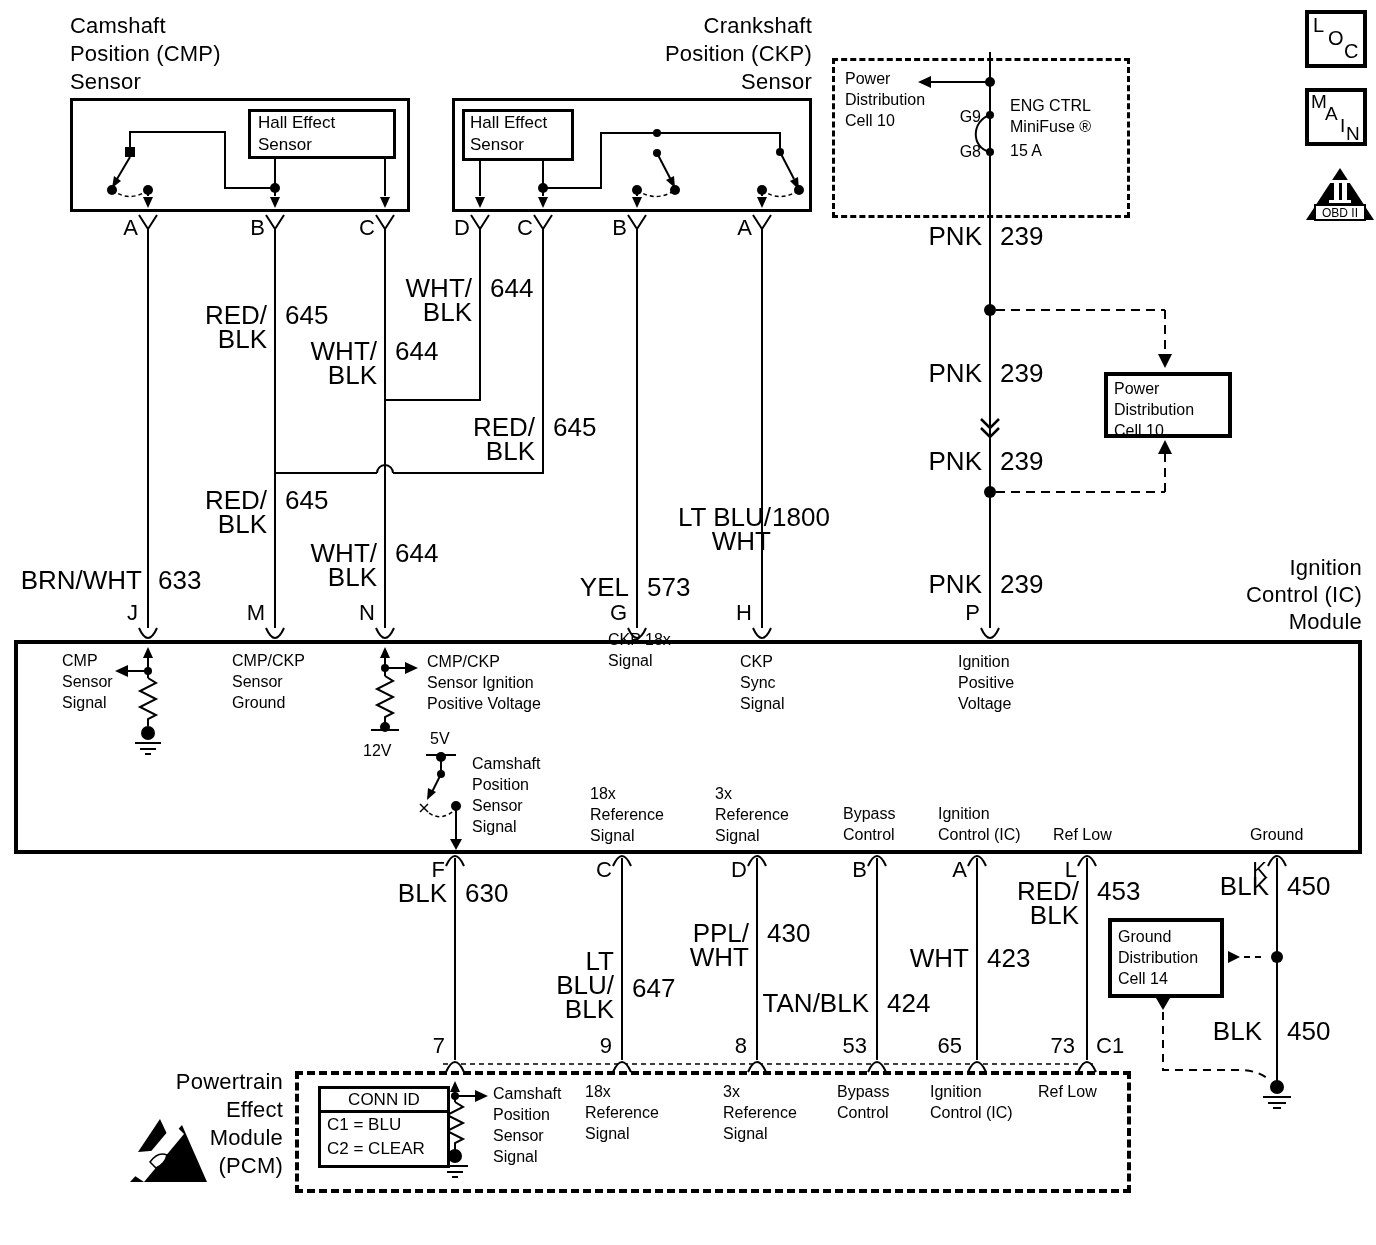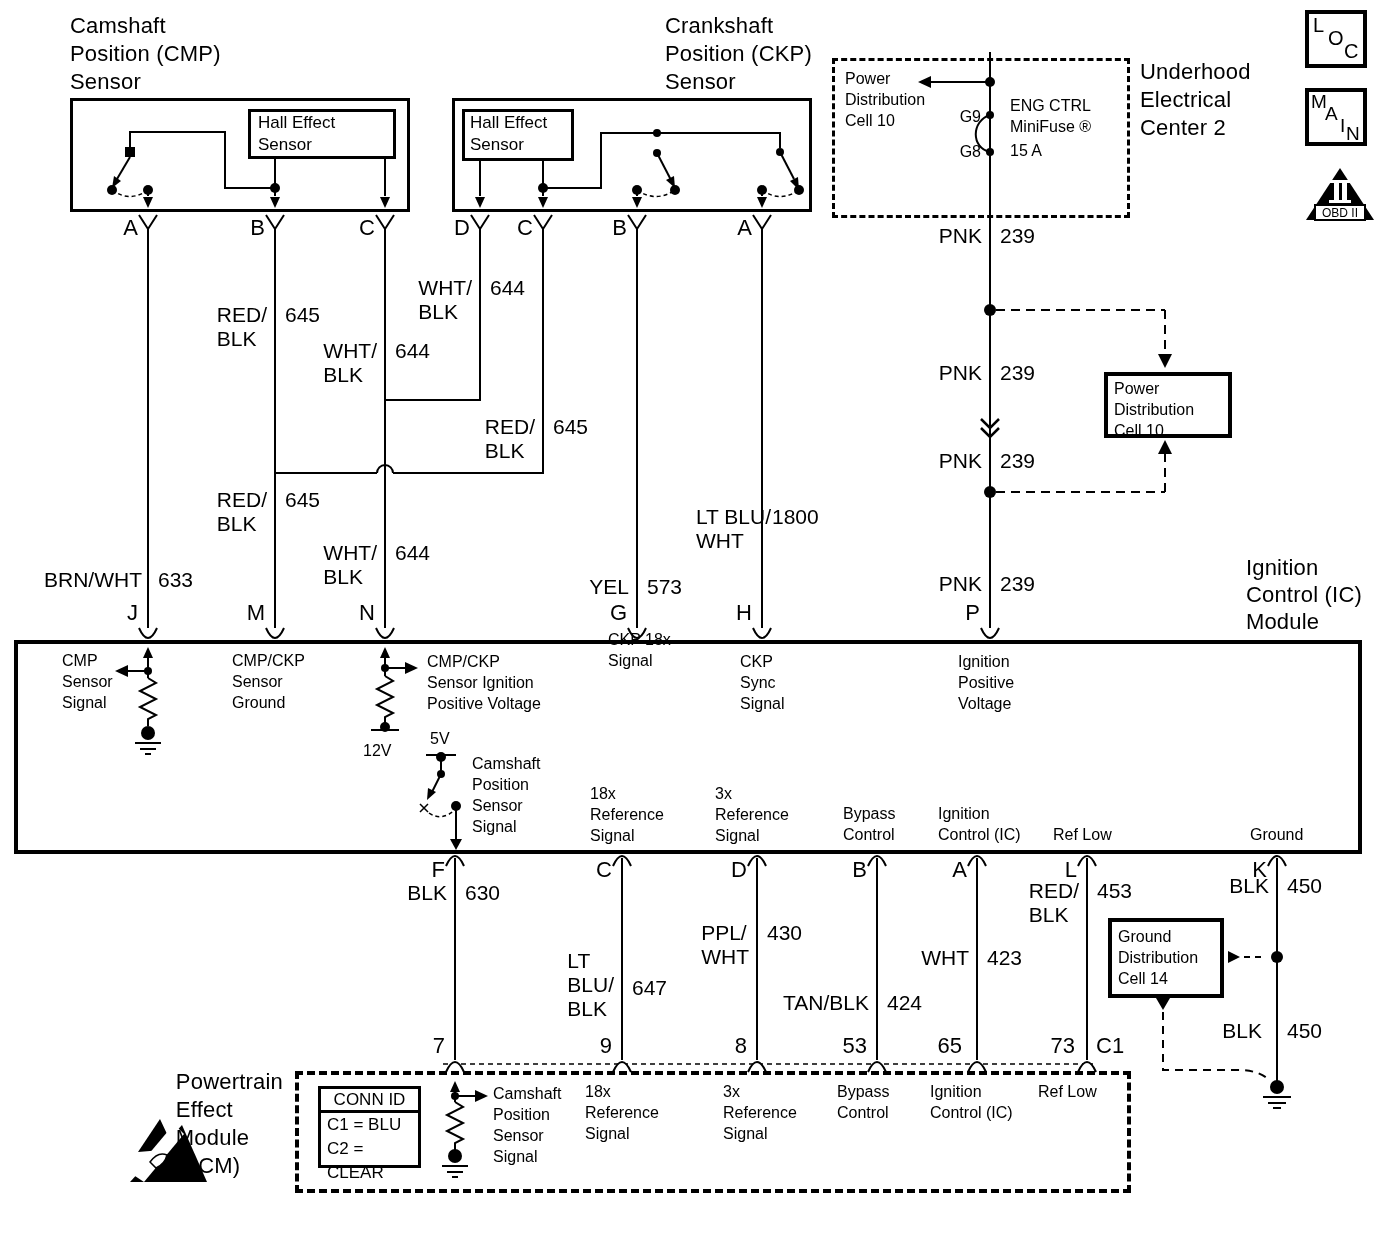--- a/index.html
+++ b/index.html
@@ -1,25 +1,25 @@
 <!DOCTYPE html>
 <html><head>
 <meta charset="utf-8">
 <style>
   *{margin:0;padding:0;box-sizing:border-box}
   html,body{background:#fff}
   #canvas{position:relative;width:1376px;height:1245px;background:#fff;
           font-family:"Liberation Sans",sans-serif;color:#000;overflow:hidden}
   .t{position:absolute;white-space:pre-line}
   .title{font-size:22px;line-height:28px;letter-spacing:.2px}
-  .wl{font-size:21px;line-height:24px}
+  .wl{font-size:26px;line-height:24px}
   .pin{font-size:22px}
   .il{font-size:16px;line-height:21px}
   .hl{font-size:17px;line-height:22px}
-  .ar{text-align:left}
+  .ar{text-align:right}
   .bx{position:absolute;border:3px solid #000;background:transparent}
   .bx4{position:absolute;border:4px solid #000;background:transparent}
   .dash3{position:absolute;border:3px dashed #000;background:transparent}
   .dash4{position:absolute;border:4px dashed #000;background:transparent}
   svg{position:absolute;left:0;top:0}
   .lett{position:absolute;font-size:20px;font-weight:400}
   #banner{display:flex;align-items:center;justify-content:center;font-size:17px;background:#fff}
   #connbox{background:#fff}
   #connbox .hdr{height:24px;border-bottom:3px solid #000;display:flex;align-items:center;justify-content:center;font-size:17px}
   #connbox .row{font-size:17px;line-height:24px;padding-left:6px}
@@ -230,21 +230,21 @@
 
   <div class="bx" style="left:70px;top:98px;width:340px;height:114px"></div>
   <div class="bx" style="left:248px;top:109px;width:148px;height:50px"></div>
   <div class="bx" style="left:452px;top:98px;width:360px;height:114px"></div>
   <div class="bx" style="left:462px;top:109px;width:112px;height:52px"></div>
   <div class="dash3" style="left:832px;top:58px;width:298px;height:160px"></div>
   <div class="bx4" style="left:1104px;top:372px;width:128px;height:66px"></div>
   <div class="bx4" style="left:14px;top:640px;width:1348px;height:214px"></div>
   <div class="bx4" style="left:1108px;top:918px;width:116px;height:80px"></div>
   <div class="dash4" style="left:295px;top:1071px;width:836px;height:122px"></div>
-  <div id="connbox" class="bx" style="left:318px;top:1086px;width:103px;height:82px">
+  <div id="connbox" class="bx" style="left:318px;top:1086px;width:132px;height:82px">
     <div class="hdr">CONN ID</div>
     <div class="row">C1 = BLU</div>
     <div class="row">C2 = CLEAR</div>
   </div>
   <div class="bx4" style="left:1305px;top:10px;width:62px;height:58px"></div>
   <div class="bx4" style="left:1305px;top:88px;width:62px;height:58px"></div>
   <div id="obdlabel">
       <span>OBD II</span>
     </div>
 
@@ -255,23 +255,20 @@
   <span class="lett" style="left:1325px;top:103px;font-size:19px">A</span>
   <span class="lett" style="left:1340px;top:115px;font-size:19px">I</span>
   <span class="lett" style="left:1346px;top:123px;font-size:19px">N</span>
 
   <div class="t title" style="left:70px;top:12px">Camshaft
 Position (CMP)
 Sensor</div>
   <div class="t title ar" style="right:564px;top:12px">Crankshaft
 Position (CKP)
 Sensor</div>
-  <div class="t title" style="left:1140px;top:58px">Underhood
-Electrical
-Center 2</div>
   <div class="t title ar" style="right:14px;top:554px;line-height:27px">Ignition
 Control (IC)
 Module</div>
   <div class="t title ar" style="right:1093px;top:1068px">Powertrain
 Effect
 Module
 (PCM)</div>
 
   <div class="t hl" style="left:258px;top:112px">Hall Effect
 Sensor</div>

